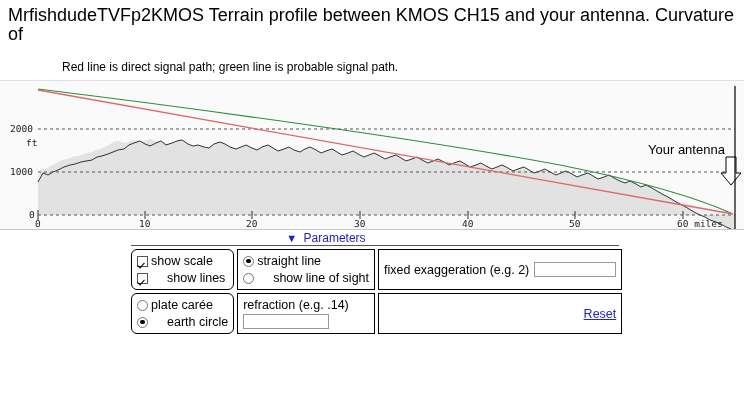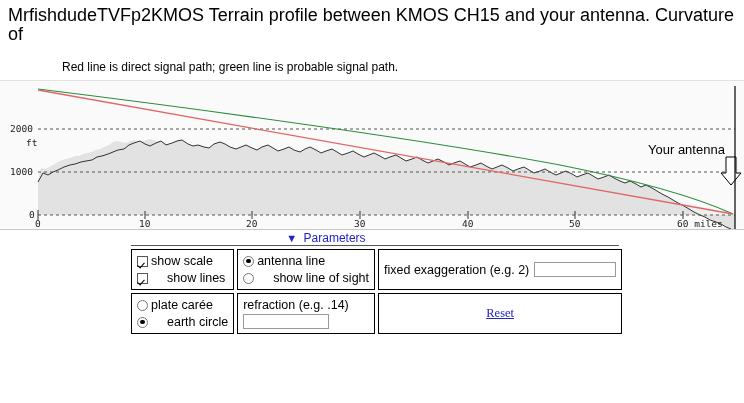--- a/index.html
+++ b/index.html
@@ -94,21 +94,21 @@
     border-spacing: 3px;
     font-size: 12.5px;
   }
   #ptable td {
     border: 1px solid #000;
     padding: 3px 5px;
     vertical-align: middle;
     background: #fff;
     white-space: nowrap;
   }
-  td.c1 { width: 92px; }
+  td.c1 { width: 92px; border-radius: 6px; }
   td.c2 { width: 152px; }
   td.c3 { width: 214px; }
 
   .optrow {
     display: flex;
     align-items: center;
     line-height: 16px;
     white-space: nowrap;
   }
   .optrow + .optrow { margin-top: 1px; gap: 16px; }
@@ -162,21 +162,21 @@
     display: block;
     margin-top: 2px;
   }
   .fld.w-freq { width: 86px; }
   .fld.w-refr { width: 86px; }
   .inline-wrap { display: flex; align-items: flex-end; }
   .fld.inline { display: inline-block; margin-top: 0; margin-left: 5px; }
   .fld.w-exag { width: 82px; }
   .fld.w-yrange { width: 76px; }
 
-  .cell-center { text-align: center; font-family: Liberation Serif, serif; }
+  .cell-center { text-align: right; }
   a.reset {
     color: #2222cc;
     text-decoration: underline;
     font-size: 12.5px;
   }
 </style>
 </head>
 <body>
 
 <div id="header">
@@ -266,21 +266,21 @@
           <span class="optlabel">show scale</span>
         </div>
         <div class="optrow">
           <span class="cb on"></span>
           <span class="optlabel">show lines</span>
         </div>
       </td>
       <td class="c2">
         <div class="optrow">
           <span class="rb on"></span>
-          <span class="optlabel">antenna line</span>
+          <span class="optlabel">straight line</span>
         </div>
         <div class="optrow">
           <span class="rb"></span>
           <span class="optlabel">show line of sight</span>
         </div>
       </td>
       <td class="c3">
         <div class="inline-wrap">
           <span class="fieldlabel">fixed exaggeration (e.g. 2)</span>
           <input class="fld inline w-exag" type="text" value="" placeholder="" style="">

